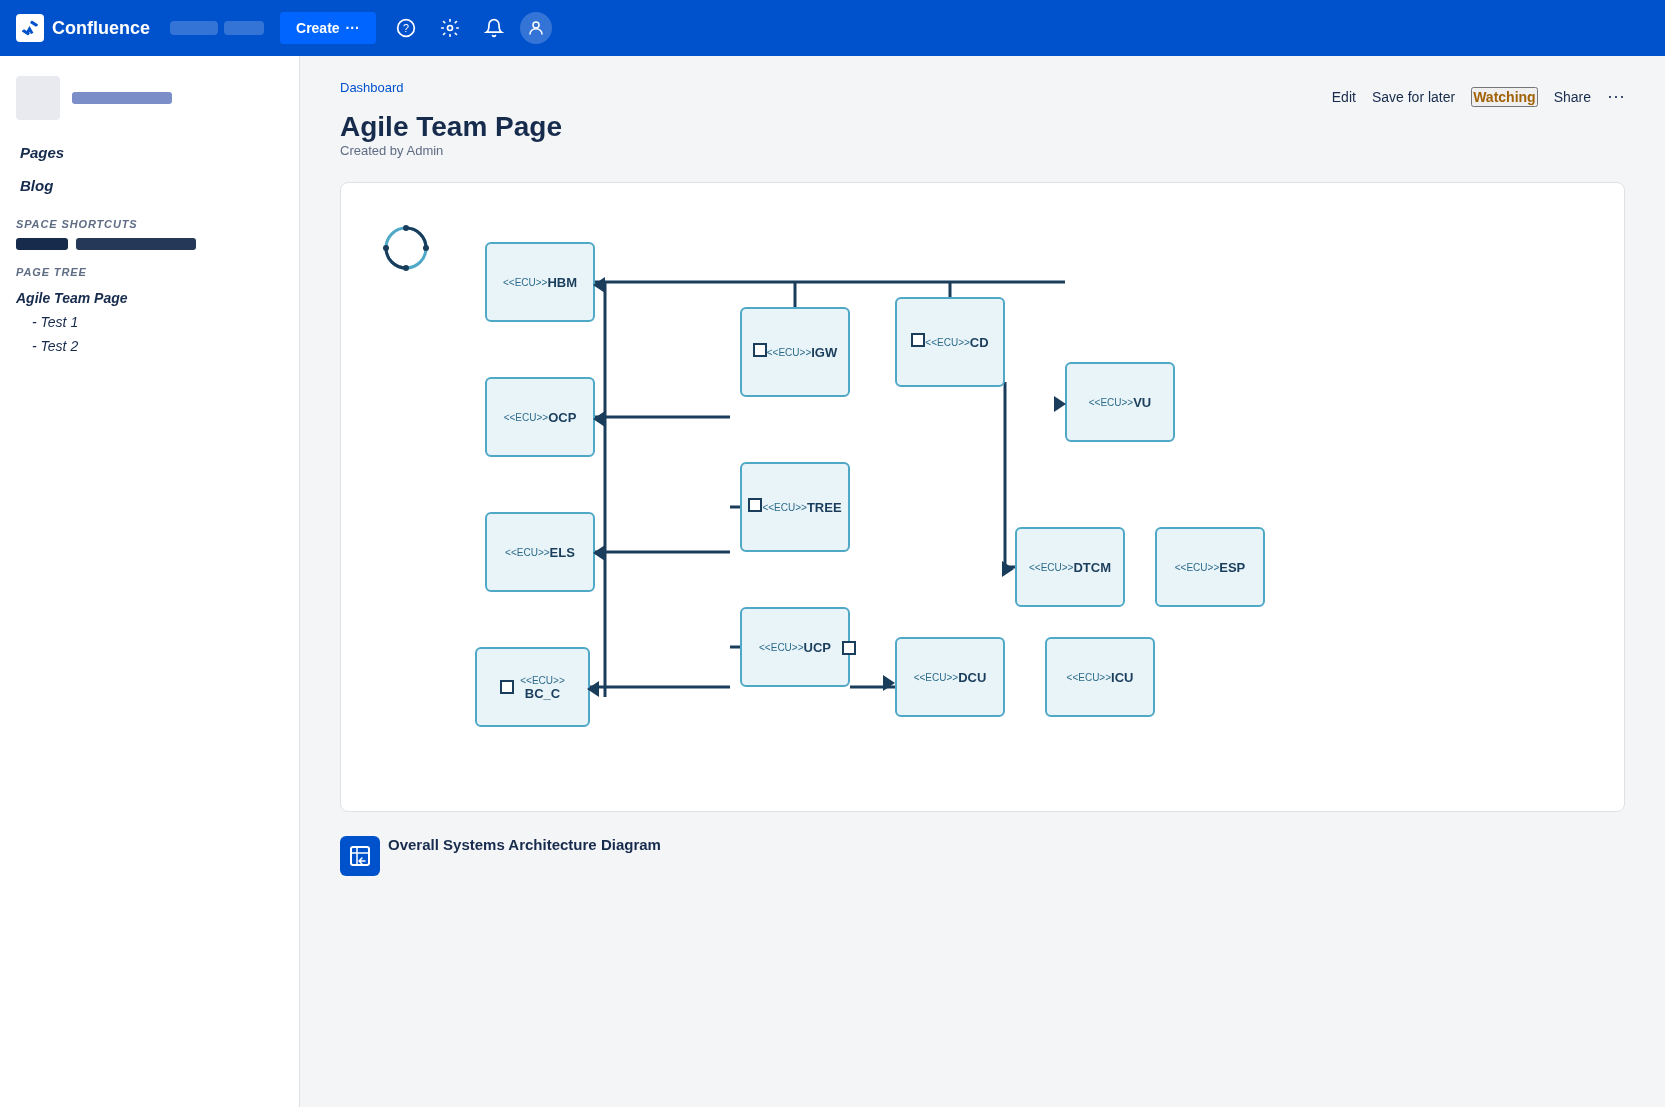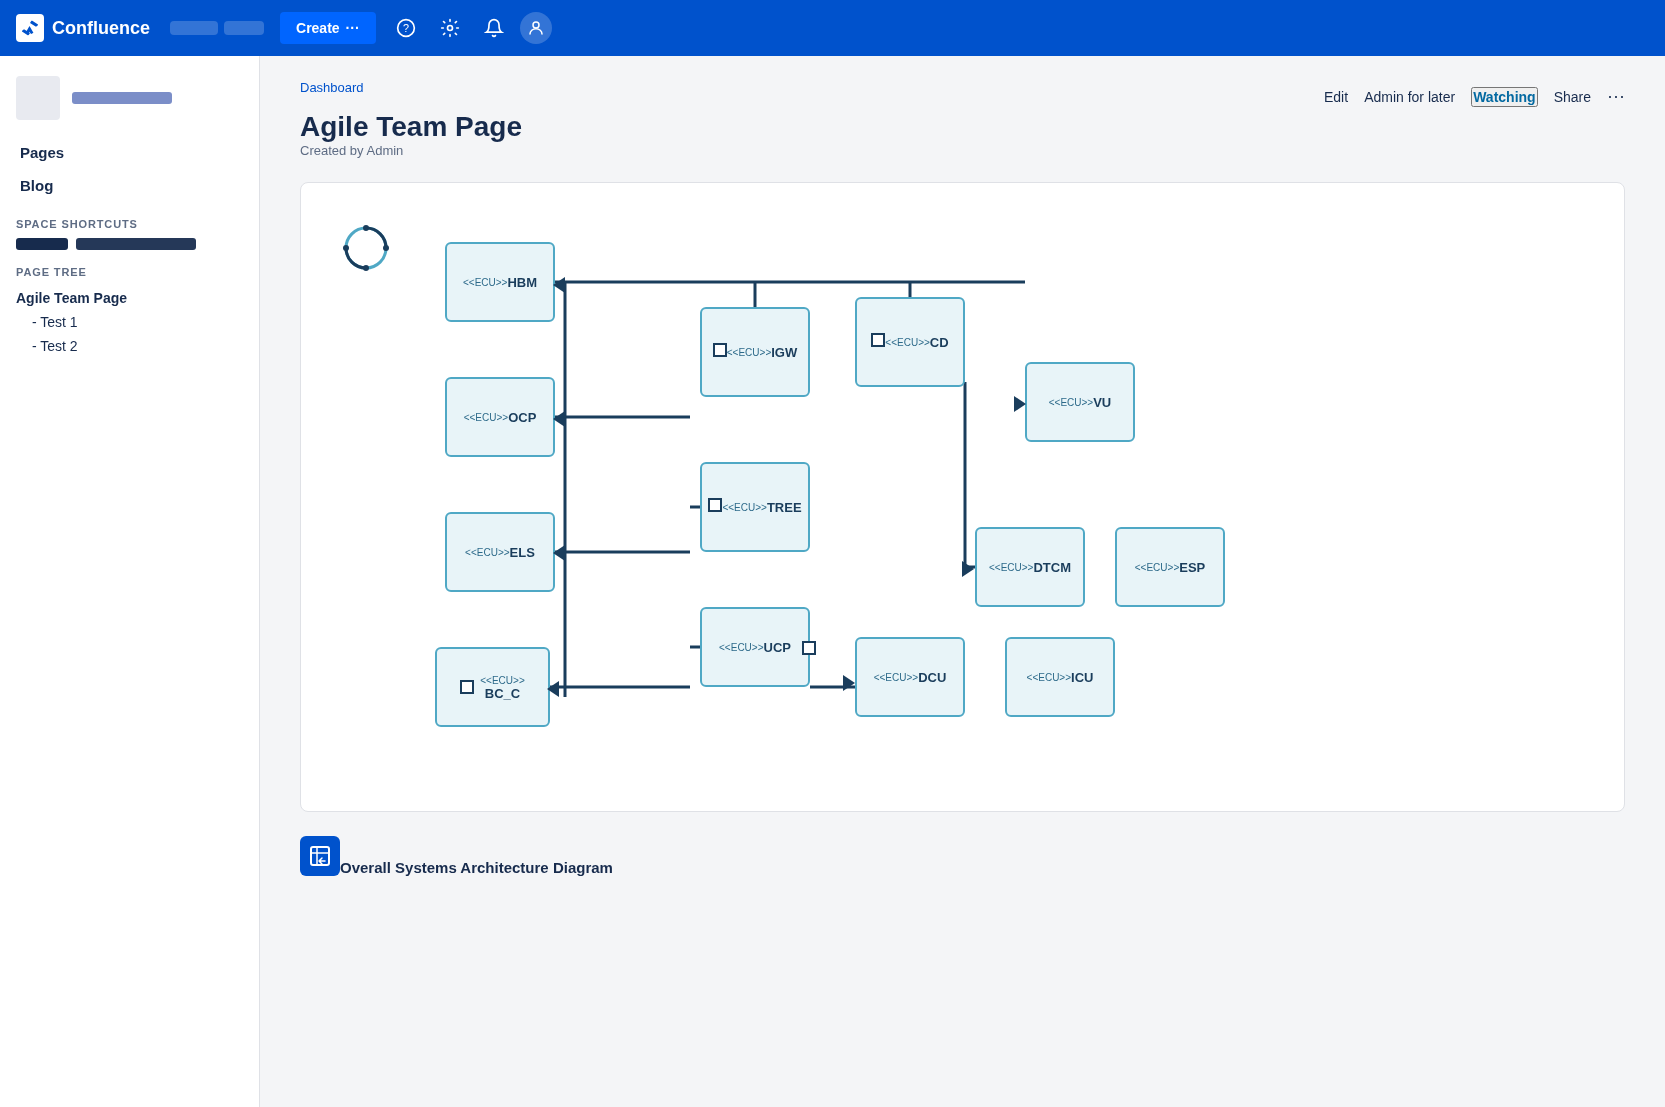--- a/index.html
+++ b/index.html
@@ -90,25 +90,26 @@
 
     
     .app-layout {
       display: flex;
       margin-top: 56px;
       min-height: calc(100vh - 56px);
     }
 
     
     .sidebar {
-      width: 260px;
+      width: 300px;
       background: white;
       border-right: 1px solid #dfe1e6;
       padding: 20px 16px;
       flex-shrink: 0;
+      font-style: italic;
     }
     .sidebar-avatar {
       width: 44px; height: 44px;
       background: #e8eaf0;
       border-radius: 4px;
       display: inline-block;
       vertical-align: middle;
     }
     .sidebar-title-bar {
       display: flex;
@@ -203,21 +204,21 @@
     .page-action-btn {
       font-size: 14px;
       color: #172b4d;
       cursor: pointer;
       font-weight: 500;
       background: none;
       border: none;
     }
     .watching-btn {
       font-size: 14px;
-      color: #0369a1;
+      color: #a16207;
       font-weight: 600;
       cursor: pointer;
     }
     .more-btn {
       cursor: pointer;
       font-size: 18px;
       color: #172b4d;
     }
     .created-by {
       font-size: 13px;
@@ -237,22 +238,22 @@
     
     .ecu-diagram {
       position: relative;
       width: 100%;
       height: 580px;
     }
 
     
     .diagram-caption {
       display: flex;
-      align-items: flex-end;
-      gap: 0;
+      align-items: flex-start;
+      gap: 8px;
       padding: 8px 0;
       font-size: 15px;
       font-weight: 600;
       color: #172b4d;
     }
     .caption-icon {
       width: 40px; height: 40px;
       background: #0052cc;
       border-radius: 6px;
       display: flex; align-items: center; justify-content: center;
@@ -398,21 +399,21 @@
 
   <main class="main-content">
     <div class="page-header-row">
       <div>
         <div class="breadcrumb">Dashboard</div>
         <div class="page-title">Agile Team Page</div>
         <div class="created-by">Created by Admin</div>
       </div>
       <div class="page-actions">
         <button class="page-action-btn">Edit</button>
-        <button class="page-action-btn">Admin for later</button>
+        <button class="page-action-btn">Save for later</button>
         <button class="watching-btn">Watching</button>
         <button class="page-action-btn">Share</button>
         <span class="more-btn">···</span>
       </div>
     </div>
 
     <div class="diagram-container">
       <div class="ecu-diagram">
 
         <svg class="lines-svg">

